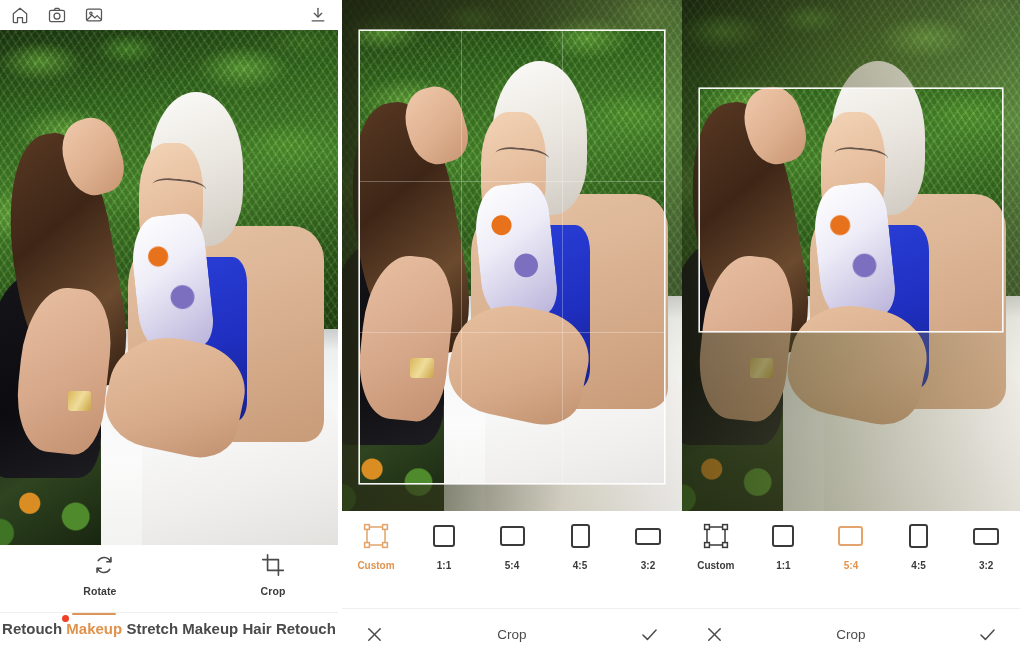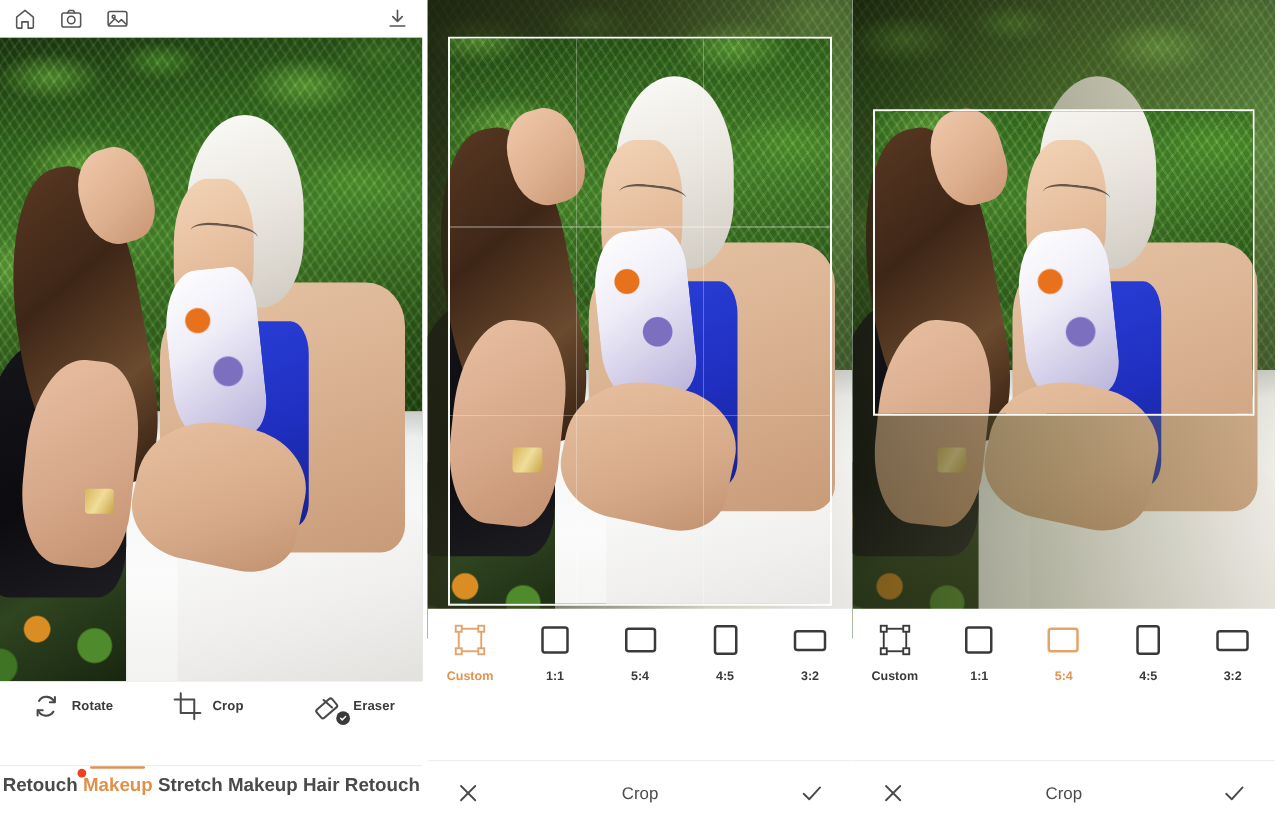--- a/index.html
+++ b/index.html
@@ -189,21 +189,21 @@
   .handle.tr { top: -3px; right: -3px; border-top: 3px solid #fff; border-right: 3px solid #fff; }
   .handle.bl { bottom: -3px; left: -3px; border-bottom: 3px solid #fff; border-left: 3px solid #fff; }
   .handle.br { bottom: -3px; right: -3px; border-bottom: 3px solid #fff; border-right: 3px solid #fff; }
 
   
   .tools-row {
     position: absolute; left: 0; right: 0; top: 549px; height: 58px;
     display: flex; align-items: flex-start; justify-content: space-around;
     background: #fff; padding-top: 3px;
   }
-  .tool { width: 64px; display: flex; flex-direction: row; align-items: center; gap: 7px; }
+  .tool { width: 64px; display: flex; flex-direction: column; align-items: flex-end; gap: 7px; }
   .tool .glyph { position: relative; width: 26px; height: 26px; }
   .tool .glyph svg { width: 26px; height: 26px; display: block; }
   .tool .badge {
     position: absolute; right: -4px; bottom: -2px; width: 11px; height: 11px;
     border-radius: 50%; background: #3a3a3a; display: flex; align-items: center; justify-content: center;
   }
   .tool .badge svg { width: 7px; height: 7px; }
   .tool .lbl { font-size: 10.5px; color: #3b3b3b; font-weight: 700; letter-spacing: .1px; }
 
   .tabs-row {
@@ -217,21 +217,21 @@
     content: ""; position: absolute; top: -1px; left: 50%; transform: translateX(-50%);
     width: 44px; height: 2px; background: #dd9457; border-radius: 2px;
   }
   .tab .dot {
     position: absolute; top: 1px; right: -5px; width: 7px; height: 7px;
     border-radius: 50%; background: #ef4023;
   }
 
   
   .ratio-row {
-    position: absolute; left: 0; right: 0; top: 487px; height: 84px;
+    position: absolute; left: 0; right: 0; top: 511px; height: 84px;
     display: flex; align-items: flex-start; justify-content: space-around;
     background: #fff; padding-top: 10px;
   }
   .ratio { width: 56px; display: flex; flex-direction: column; align-items: center; gap: 9px; }
   .ratio .shape-wrap { width: 30px; height: 30px; display: flex; align-items: center; justify-content: center; }
   .ratio .shape { border: 2px solid #3a3a3a; border-radius: 3px; }
   .ratio .lbl { font-size: 10px; font-weight: 700; color: #3a3a3a; }
   .ratio.sel .shape { border-color: #e3a36a; }
   .ratio.sel .lbl { color: #e1934f; }
   .ratio .custom-svg { width: 26px; height: 26px; display: block; }
@@ -323,34 +323,20 @@
         <span class="glyph">
           <svg viewBox="0 0 24 24" fill="none" stroke="#4a4a4a" stroke-width="1.5" stroke-linecap="round" stroke-linejoin="round">
             <path d="M7 2.5v14.5h14.5"></path>
               <path d="M2.5 7H17v14.5"></path>
           </svg>
         </span>
         <span class="lbl">Crop</span>
       </div>
 
 
-      <div class="tool">
-        <span class="glyph">
-          <svg viewBox="0 0 24 24" fill="none" stroke="#4a4a4a" stroke-width="1.5" stroke-linecap="round" stroke-linejoin="round">
-            <rect x="3" y="9.5" width="15" height="8.2" rx="1.6" transform="rotate(-41 10.5 13.6)"></rect>
-            <path d="M8.2 7.4 14.4 13"></path>
-          </svg>
-          <span class="badge">
-            <svg viewBox="0 0 12 12" fill="none" stroke="#fff" stroke-width="2" stroke-linecap="round" stroke-linejoin="round">
-                <path d="M2.6 6.2 4.8 8.4 9.4 3.8"></path>
-              </svg>
-          </span>
-        </span>
-        <span class="lbl">Eraser</span>
-      </div>
 
     </div>
 
     <div class="tabs-row">
       <div class="tab">
         <span>Retouch</span>
         <span class="dot"></span>
       </div>
       <div class="tab active">
         <span>Makeup</span>

